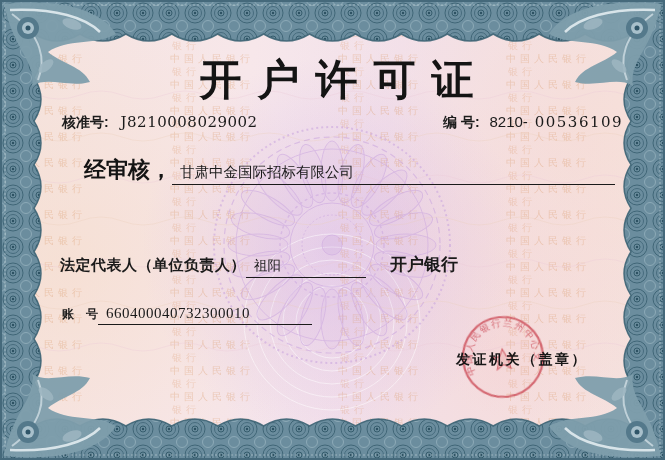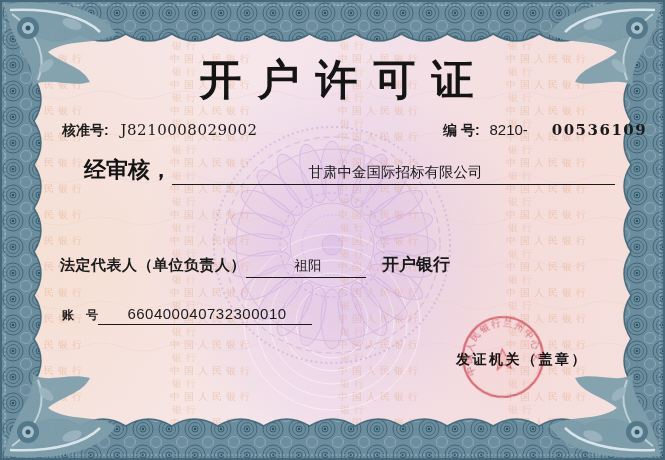--- a/index.html
+++ b/index.html
@@ -15,36 +15,36 @@
   }
   svg.decor,svg.stampsvg{position:absolute;left:0;top:0;width:665px;height:460px;}
   svg.decor{z-index:1;}
   svg.stampsvg{z-index:2;}
   .texts{position:absolute;inset:0;z-index:3;}
   .title{
     position:absolute;top:52px;left:0;right:0;text-align:center;
     font-family:"DejaVu Serif",serif;font-weight:bold;font-size:42px;
     letter-spacing:16px;padding-left:24px;color:#141414;
   }
-  .meta-row{position:absolute;top:121px;font-size:14px;white-space:nowrap;text-align:center;}
+  .meta-row{position:absolute;top:113px;font-size:14px;white-space:nowrap;text-align:center;}
   .approval{left:62px;}
   .serial{left:443px;}
   .lab{font-weight:bold;color:#1c1c1c;}
   .val-serif{font-family:"DejaVu Serif",serif;font-size:15px;letter-spacing:.5px;margin-left:8px;}
   .serial .prefix{font-size:15px;margin-left:6px;}
-  .serial .red{font-family:"DejaVu Serif",serif;font-weight:bold;font-size:15px;letter-spacing:1.5px;margin-left:20px;}
+  .serial .red{font-family:"DejaVu Serif",serif;font-weight:normal;font-size:15px;letter-spacing:1.5px;margin-left:3px;}
   .big{font-weight:bold;font-size:22px;color:#141414;white-space:nowrap;}
   .line1{position:absolute;left:84px;right:50px;top:155px;display:flex;align-items:baseline;}
-  .uline{border-bottom:1.5px solid #1a1a1a;font-family:Liberation Sans, sans-serif;font-size:14.5px;padding:0 4px 2px 8px;white-space:nowrap;text-align:center;}
+  .uline{border-bottom:1.5px solid #1a1a1a;font-family:Liberation Serif, serif;font-size:14.5px;padding:0 4px 2px 8px;white-space:nowrap;}
   .company{flex:1;}
   .line2{position:absolute;left:60px;top:199px;}
   .rep-row{position:absolute;left:60px;right:46px;top:253px;display:flex;align-items:baseline;}
   .rep-label{font-weight:bold;font-size:15px;white-space:nowrap;letter-spacing:.5px;}
   .rep-val{width:108px;font-size:13.5px;}
-  .bank-label{font-weight:bold;font-size:17px;margin-left:16px;white-space:nowrap;}
+  .bank-label{font-weight:bold;font-size:17px;margin-left:24px;white-space:nowrap;}
   .bank-val{flex:1;margin-left:6px;font-size:14px;}
   .acct-row{position:absolute;left:62px;top:305px;display:flex;align-items:baseline;}
   .acct-label{font-weight:bold;font-size:12px;white-space:nowrap;}
   .acct-val{width:202px;font-size:15px;letter-spacing:.5px;}
   .issuer{position:absolute;left:456px;top:351px;font-weight:bold;font-size:14px;letter-spacing:2.5px;color:#161616;}
   .date{position:absolute;left:450px;top:389px;font-size:13.5px;color:#161616;white-space:nowrap;}
   .date .num{font-family:"DejaVu Serif",serif;font-size:14.5px;}
   .date .up{position:relative;top:-2px;}
   .date .unit{margin:0 8px 0 2px;}
   .stamp-blur{filter:blur(.4px);}

